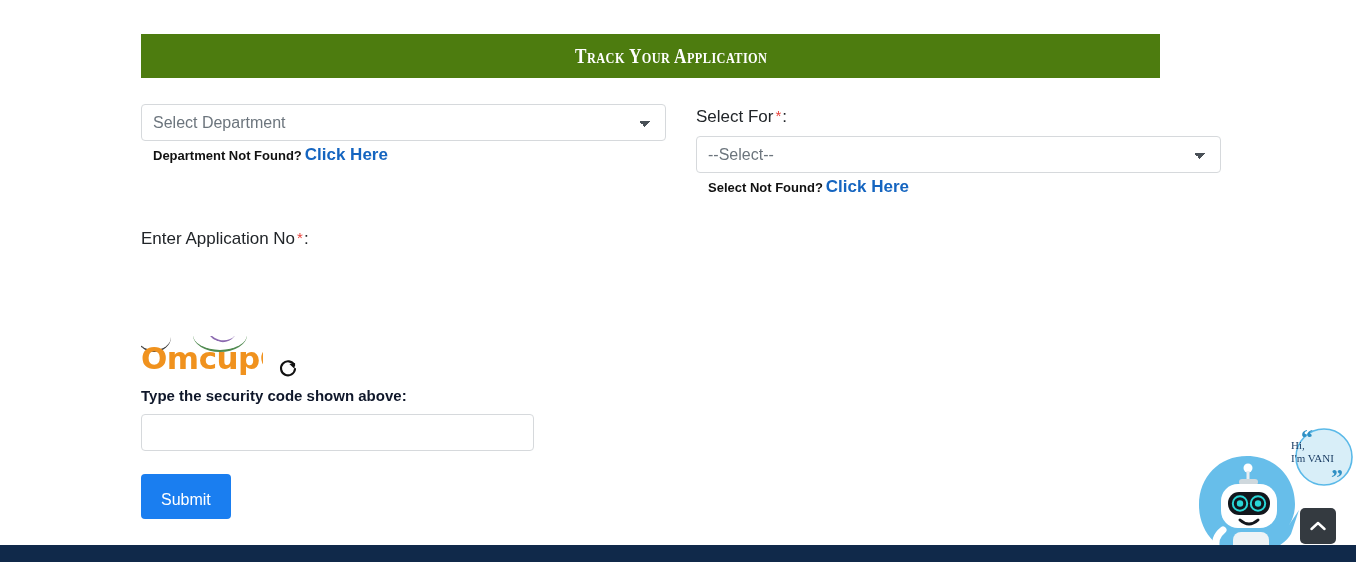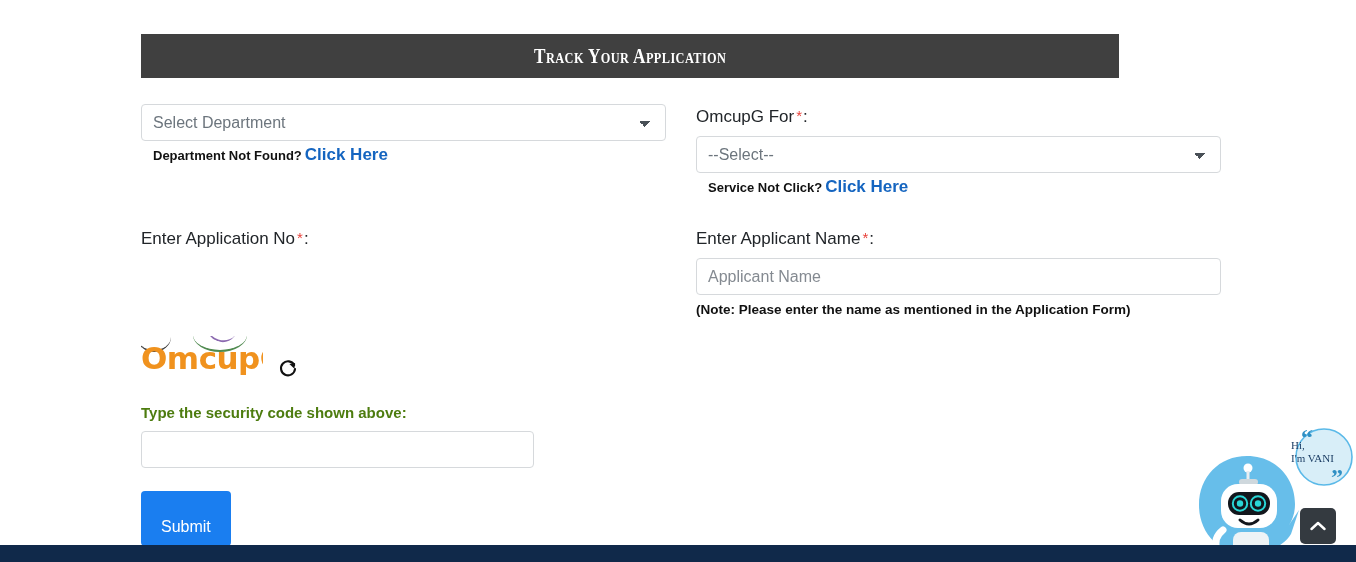--- a/index.html
+++ b/index.html
@@ -15,24 +15,25 @@
     overflow: hidden;
   }
 
   
   .banner {
     position: absolute;
     left: 141px;
     top: 34px;
     width: 978px;
     height: 44px;
-    background: #404040;
+    background: #4d7c0f;
     display: flex;
     align-items: center;
     justify-content: center;
+    padding-left: 41px;
   }
   .banner-title {
     color: #ffffff;
     font-family: "Liberation Serif", serif;
     font-variant: small-caps;
     font-weight: 600;
     font-size: 21px;
     letter-spacing: 0.5px;
     font-stretch: condensed;
     transform: scaleX(0.82);
@@ -191,24 +192,24 @@
     margin-bottom: 2px;
     width: 22px;
     height: 22px;
     cursor: pointer;
     display: flex;
     align-items: center;
     justify-content: center;
   }
 
   .captcha-prompt {
-    margin-top: 21px;
+    margin-top: 4px;
     font-size: 15px;
     font-weight: bold;
-    color: #4d7c0f;
+    color: #0f172a;
     line-height: 20px;
   }
   .captcha-input {
     box-sizing: border-box;
     margin-top: 8px;
     width: 393px;
     height: 37px;
     border: 1px solid #d6d9dc;
     border-radius: 4px;
     background: #fff;
@@ -221,21 +222,21 @@
 
   .submit-btn {
     margin-top: 23px;
     display: inline-block;
     background: #1a7ef0;
     color: #fff;
     border: none;
     border-radius: 4px;
     font-family: "Liberation Sans", sans-serif;
     font-size: 16px;
-    padding: 26px 20px 10px 20px;
+    padding: 16px 20px 10px 20px;
     cursor: pointer;
     line-height: 19px;
   }
 
   
   .footer {
     position: absolute;
     left: 0;
     bottom: 0;
     width: 1356px;
@@ -307,40 +308,35 @@
   <div class="row">
 
     <div class="col">
       <select class="ctl">
         <option>Select Department</option>
       </select>
       <div class="helper"><span>Department Not Found?</span><a class="link">Click Here</a></div>
     </div>
 
     <div class="col">
-      <div class="field-label"><span>OmcupG For</span><span class="req">*</span><span>:</span></div>
+      <div class="field-label"><span>Select For</span><span class="req">*</span><span>:</span></div>
       <select class="ctl">
         <option>--Select--</option>
       </select>
-      <div class="helper"><span>Service Not Click?</span><a class="link">Click Here</a></div>
+      <div class="helper"><span>Select Not Found?</span><a class="link">Click Here</a></div>
     </div>
 
   </div>
 
   <div class="row row-2">
 
     <div class="col">
       <div class="field-label"><span>Enter Application No</span><span class="req">*</span><span>:</span></div>
     </div>
 
-    <div class="col">
-      <div class="field-label"><span>Enter Applicant Name</span><span class="req">*</span><span>:</span></div>
-      <input class="ctl" type="text" placeholder="Applicant Name" style="">
-      <div class="note">(Note: Please enter the name as mentioned in the Application Form)</div>
-    </div>
 
   </div>
 </div>
 
 <div class="captcha-block">
   <div class="captcha-line">
     <div class="captcha-img">
       <span class="noise n1"></span>
       <span class="noise n2"></span>
       <span class="noise n3"></span>

